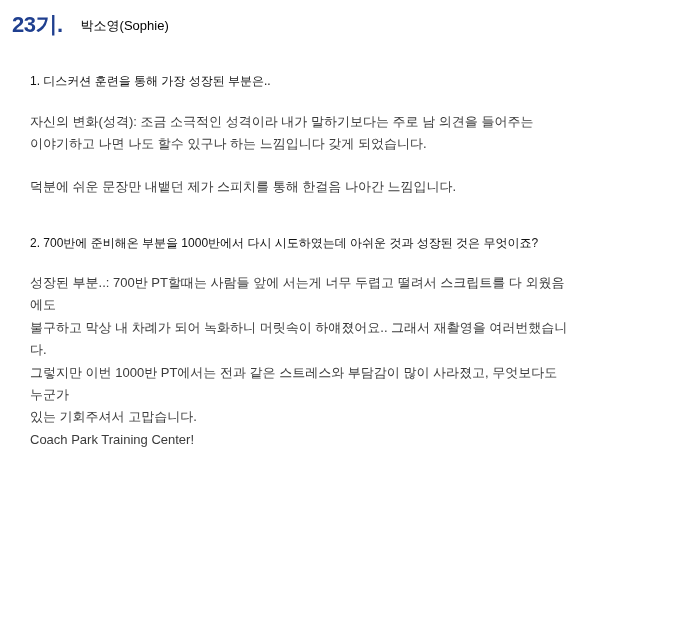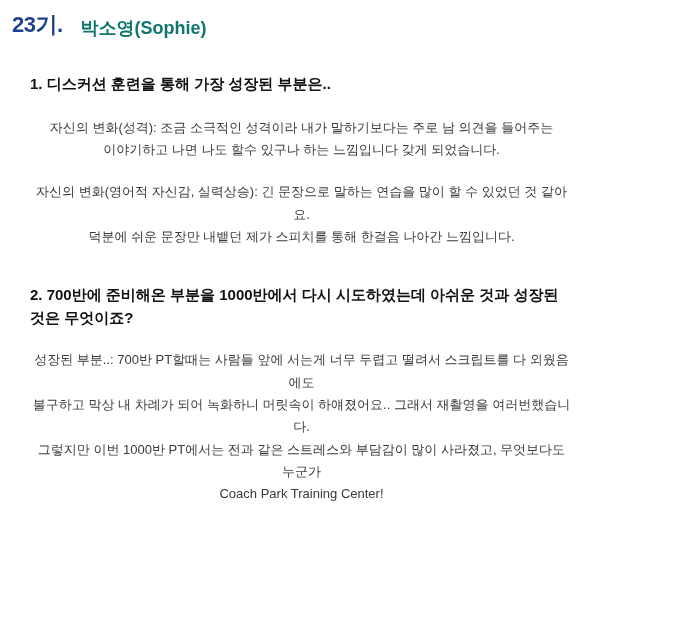--- a/index.html
+++ b/index.html
@@ -30,77 +30,77 @@
   }
   .header-number {
     font-family: "Liberation Sans", sans-serif;
     font-size: 22px;
     font-weight: bold;
     color: #1f3f8f;
     letter-spacing: -0.5px;
     line-height: 1;
   }
   .header-name {
-    font-size: 18px;
-    font-weight: bold;
-    color: #0f766e;
+    font-size: 13px;
+    font-weight: normal;
+    color: #000000;
     line-height: 1;
     padding-top: 5px;
   }
   .section {
     margin-top: 0;
   }
   .q {
-    font-size: 15px;
-    font-weight: bold;
+    font-size: 12px;
+    font-weight: normal;
     color: #111111;
     margin: 0;
     line-height: 1.5;
   }
   .q1 { margin-top: 36px; }
   .q2 { margin-top: 36px; }
   .q3 { margin-top: 38px; }
   .para {
     font-size: 13px;
     color: #3a3a3a;
     line-height: 1.72;
     margin: 0;
   }
   .a1-p1 { margin-top: 21px; }
   .a1-p2 { margin-top: 20px; }
   .a2-p1 { margin-top: 20px; }
   .a3-p1 { margin-top: 19px; }
-  .para .ln-wrap { display: block; text-align: center; }
+  .para .ln-wrap { display: block; }
 </style>
 </head>
 <body>
 
 <div class="page">
 
   <div class="header-row">
     <div class="header-number">23기.</div>
     <div class="header-name">박소영(Sophie)</div>
   </div>
 
   <div class="section">
     <p class="q q1">1. 디스커션 훈련을 통해 가장 성장된 부분은..</p>
     <p class="para a1-p1">
       <span class="ln-wrap">자신의 변화(성격): 조금 소극적인 성격이라 내가 말하기보다는 주로 남 의견을 들어주는</span>
       <span class="ln-wrap">이야기하고 나면 나도 할수 있구나 하는 느낌입니다 갖게 되었습니다.</span>
     </p>
     <p class="para a1-p2">
-      <span class="ln-wrap">자신의 변화(영어적 자신감, 실력상승): 긴 문장으로 말하는 연습을 많이 할 수 있었던 것 같아요.</span>
       <span class="ln-wrap">덕분에 쉬운 문장만 내뱉던 제가 스피치를 통해 한걸음 나아간 느낌입니다.</span>
     </p>
   </div>
 
   <div class="section">
     <p class="q q2">2. 700반에 준비해온 부분을 1000반에서 다시 시도하였는데 아쉬운 것과 성장된 것은 무엇이죠?</p>
     <p class="para a2-p1">
       <span class="ln-wrap">성장된 부분..: 700반 PT할때는 사람들 앞에 서는게 너무 두렵고 떨려서 스크립트를 다 외웠음에도</span>
       <span class="ln-wrap">불구하고 막상 내 차례가 되어 녹화하니 머릿속이 하얘졌어요.. 그래서 재촬영을 여러번했습니다.</span>
       <span class="ln-wrap">그렇지만 이번 1000반 PT에서는 전과 같은 스트레스와 부담감이 많이 사라졌고, 무엇보다도 누군가</span>
+      <span class="ln-wrap">있는 기회주셔서 고맙습니다.</span>
       <span class="ln-wrap">Coach Park Training Center!</span>
     </p>
   </div>
 
 
 </div>
 
 </body></html>

